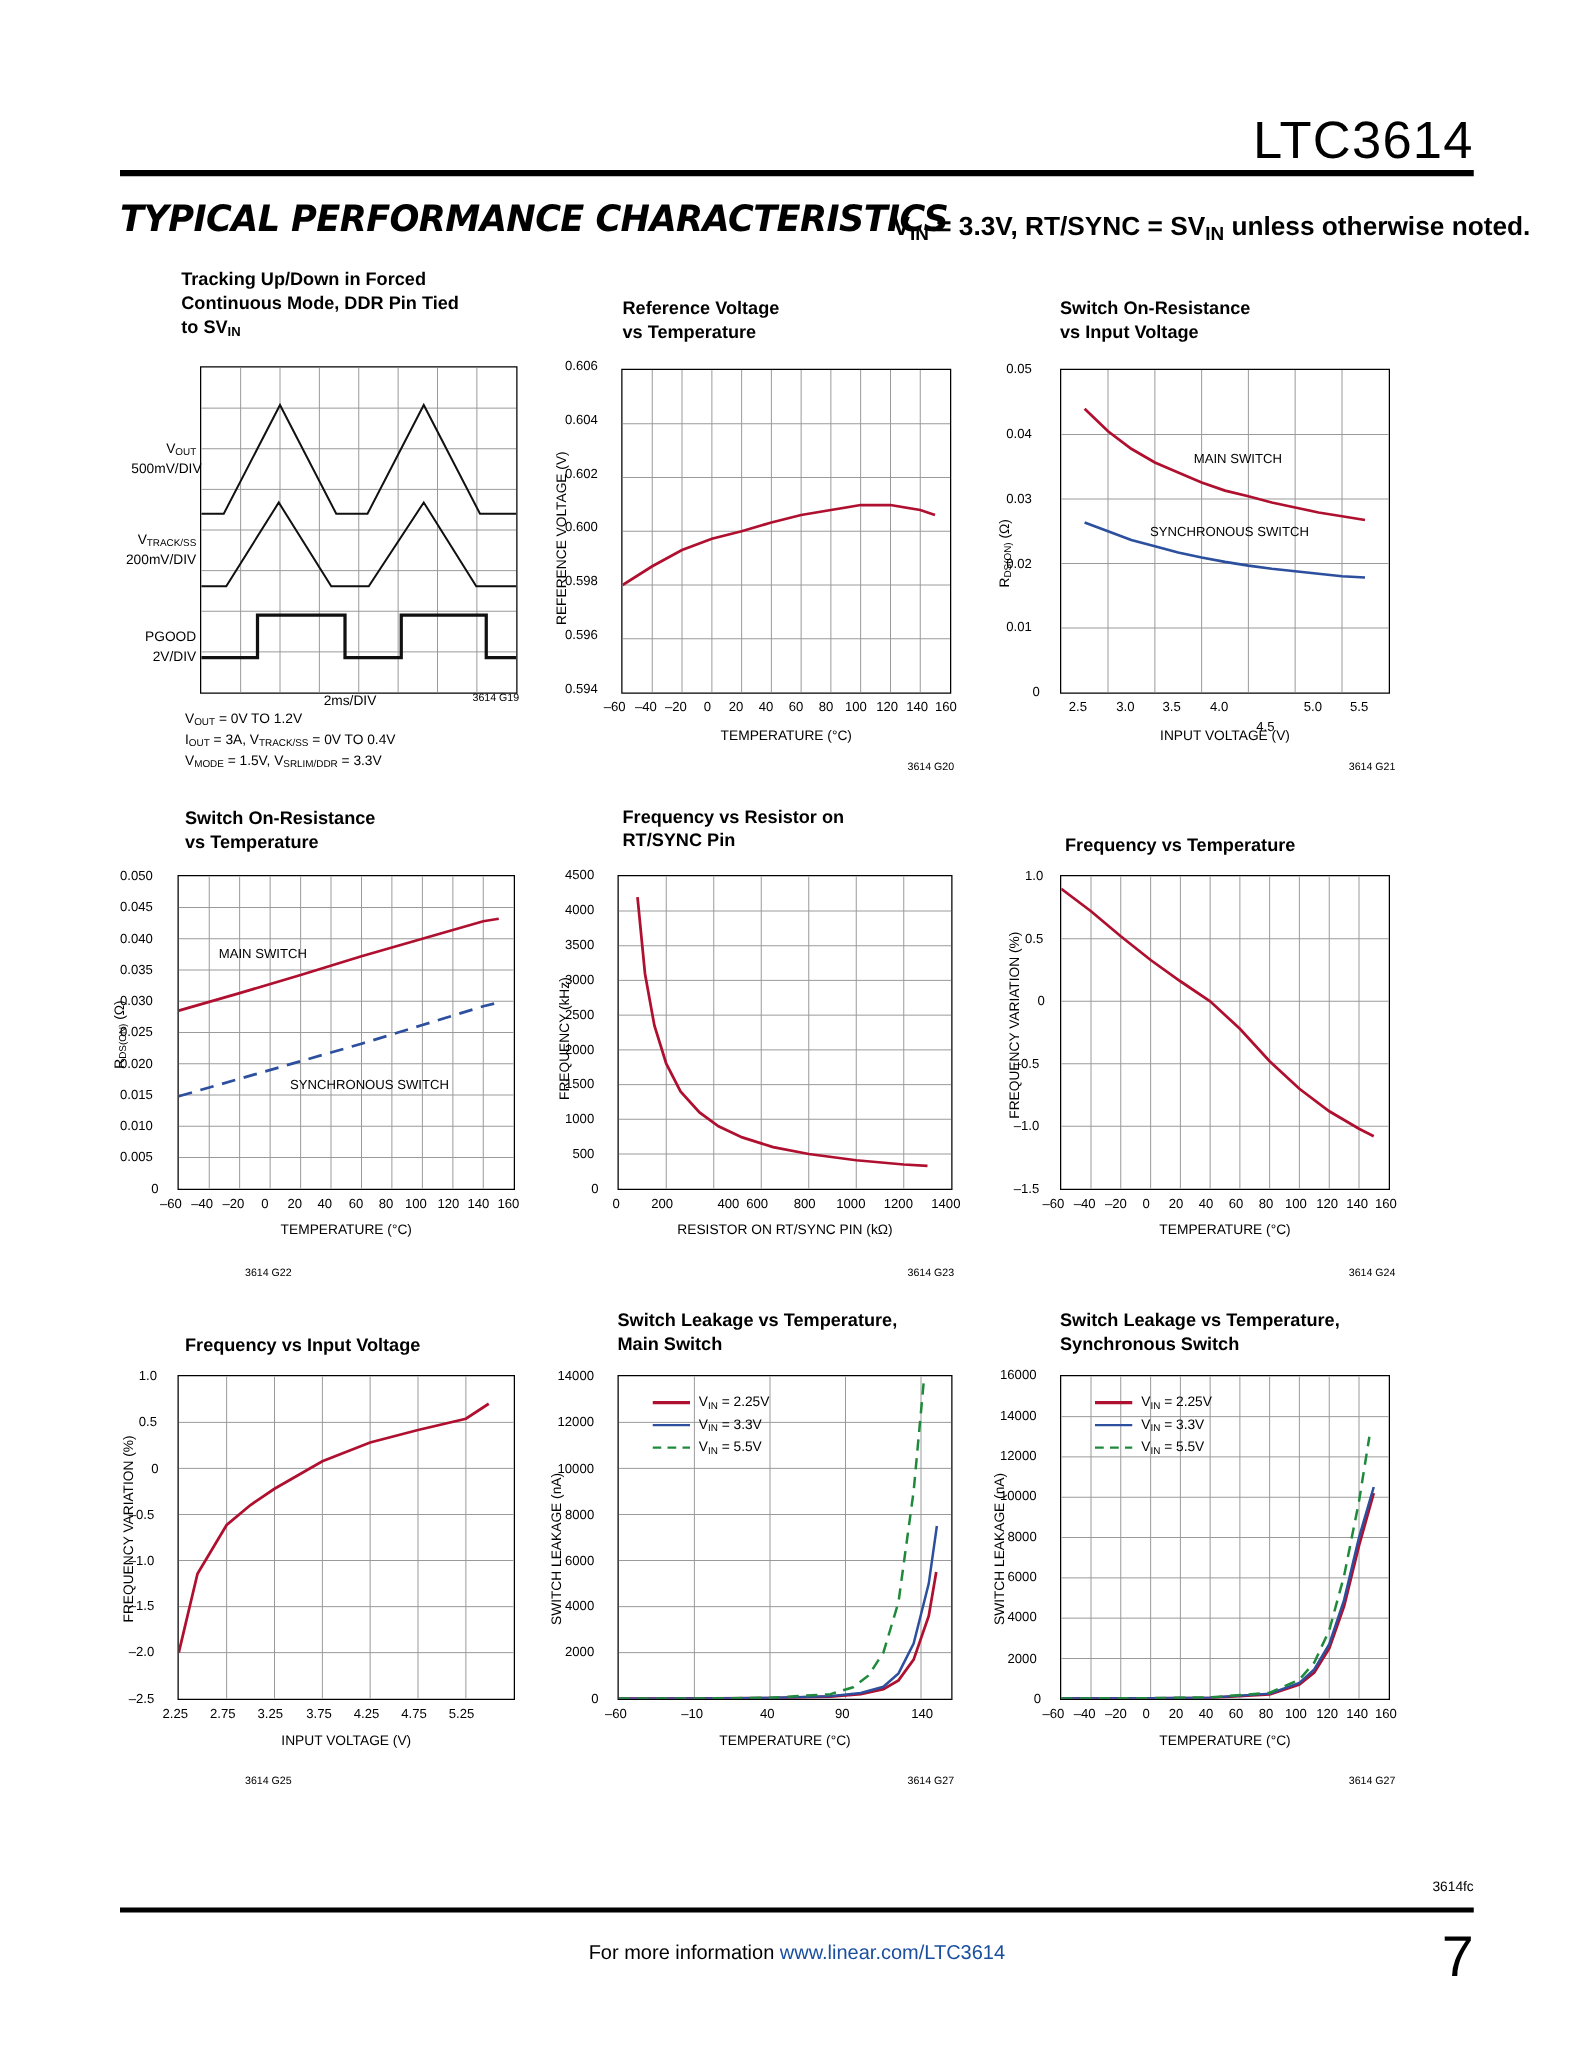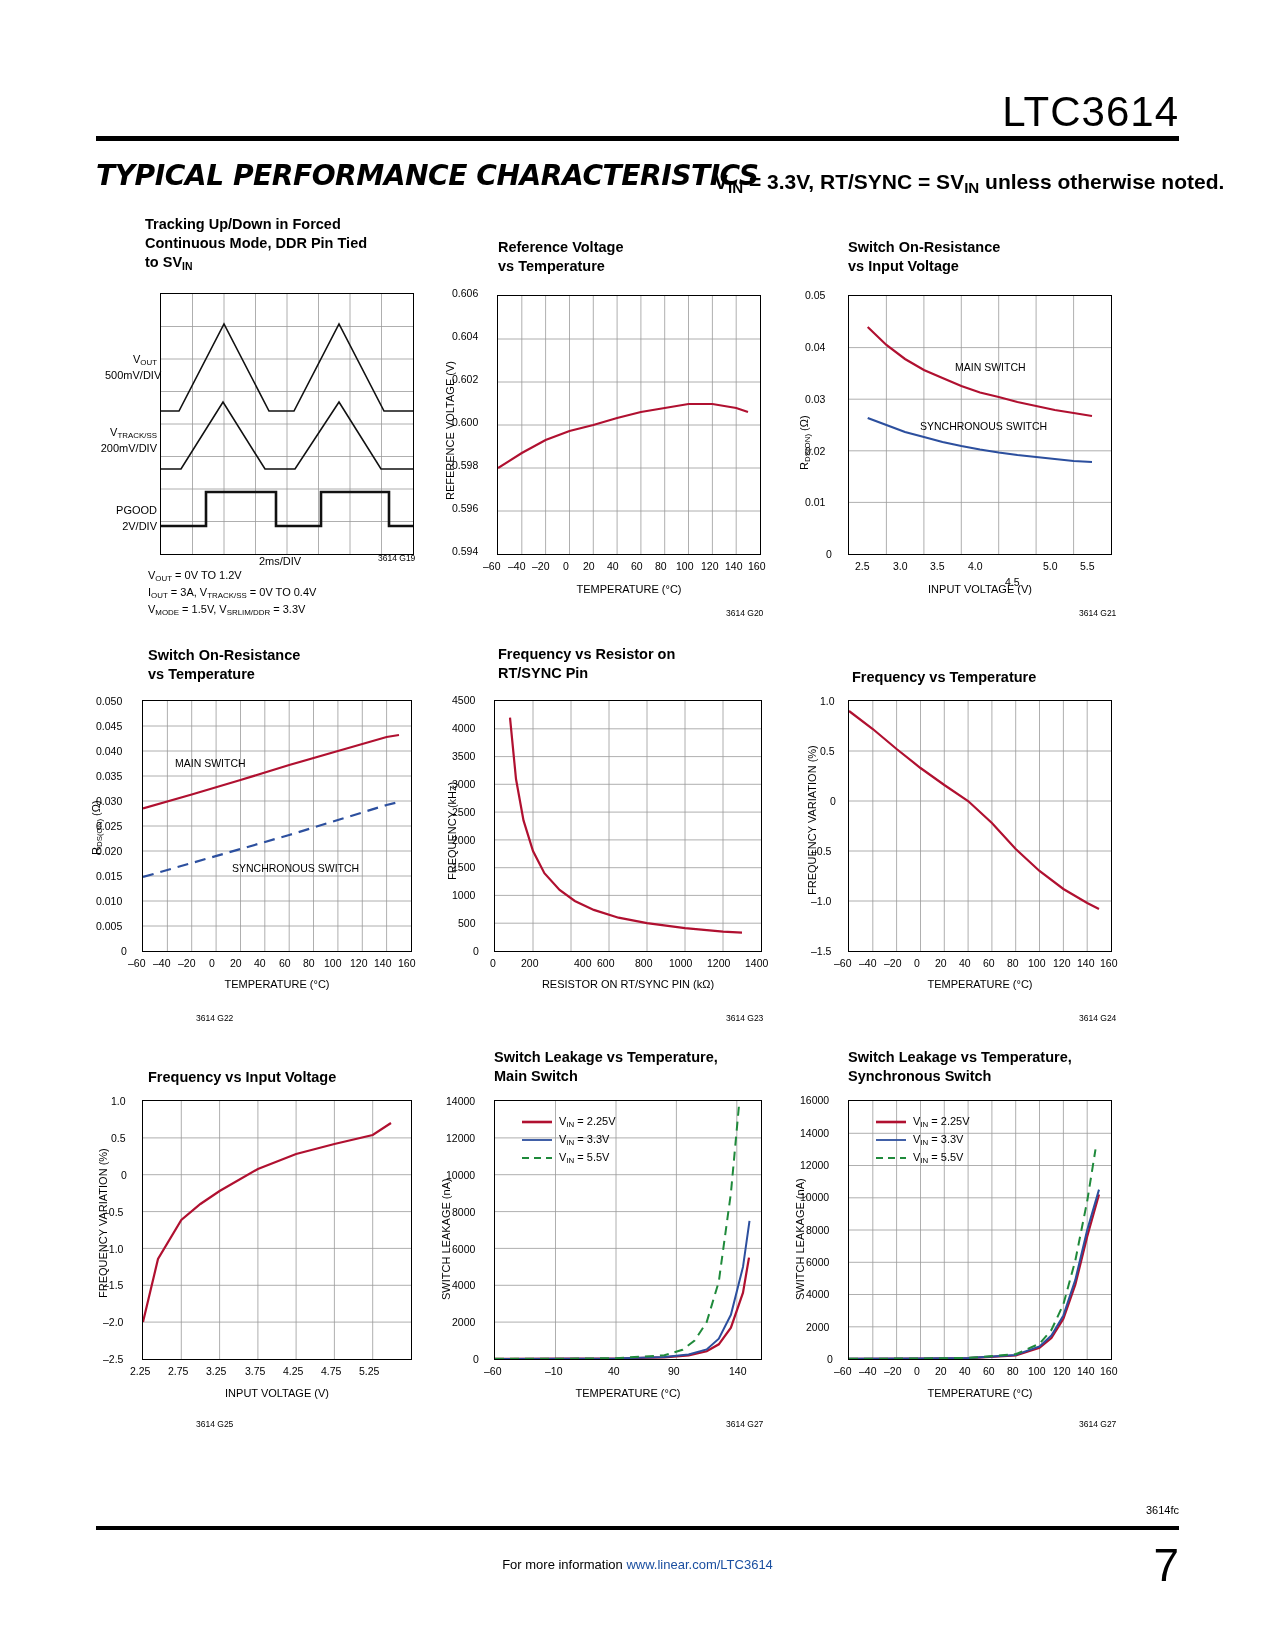--- a/index.html
+++ b/index.html
@@ -31,21 +31,21 @@
   .axlabel{font-size:11px;text-align:center;}
   .ylabel{font-size:11px;white-space:nowrap;transform-origin:0 0;}
   .ticklbl{font-size:10.5px;position:absolute;white-space:nowrap;}
   .plotbox{position:absolute;border:1.2px solid #000;background:#fff;box-sizing:border-box;}
   .curvelbl{font-size:10.5px;position:absolute;white-space:nowrap;}
   .note{font-size:11px;position:absolute;line-height:1.45;white-space:nowrap;}
   
   .rule-bot{position:absolute;left:96px;right:96px;bottom:120px;height:4px;background:#000;}
   .docnum{position:absolute;right:96px;bottom:134px;font-size:11px;}
   .pageno{position:absolute;right:96px;bottom:58px;font-size:46px;}
-  .footinfo{position:absolute;left:0;right:0;bottom:78px;text-align:center;font-size:13px;}
+  .footinfo{position:absolute;left:0;right:0;bottom:78px;text-align:center;font-size:16px;}
   .footinfo a{color:#1a4fa0;text-decoration:none;}
   .logo{position:absolute;left:100px;bottom:66px;width:190px;height:48px;}
   svg{display:block;}
 </style>
 </head>
 <body>
 
 <div class="page">
 
   <div class="part-number">LTC3614</div>

